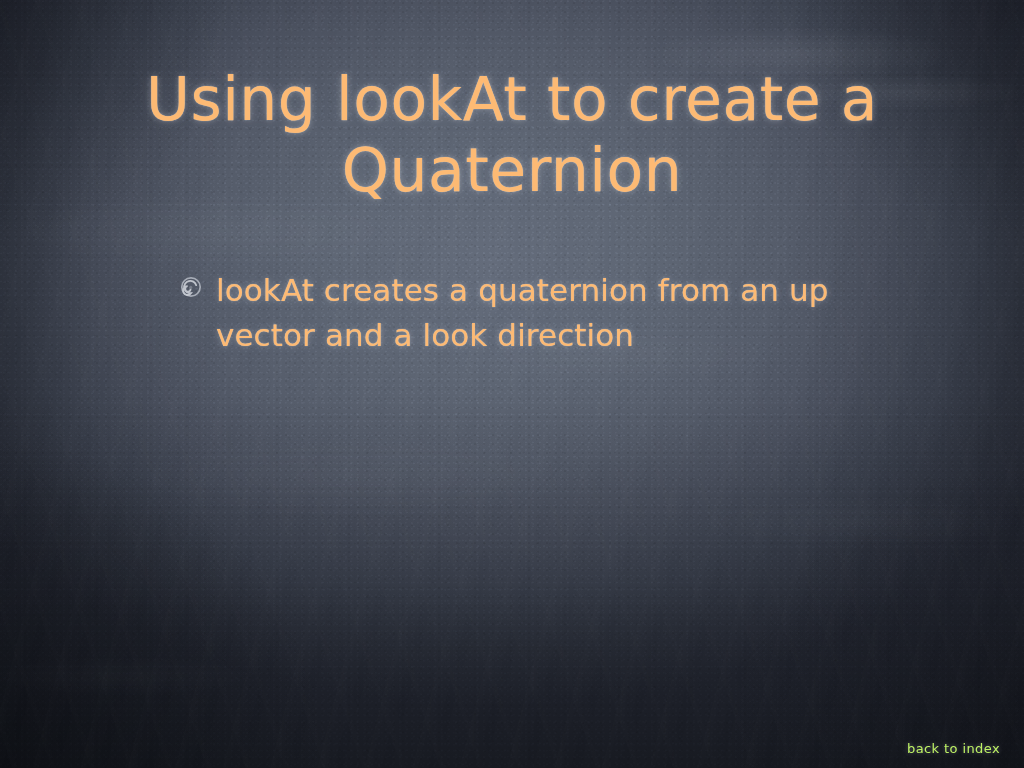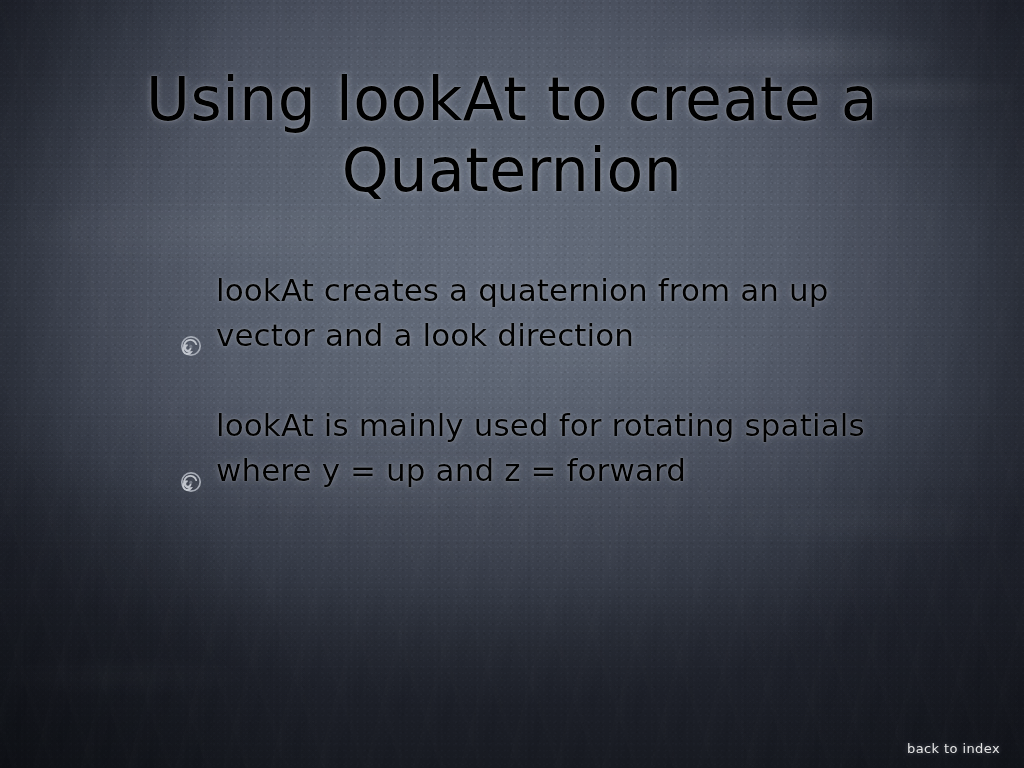--- a/index.html
+++ b/index.html
@@ -113,21 +113,21 @@
     background-size: 7px 7px, 11px 11px, 9px 9px, 13px 13px, 6px 6px, 10px 10px;
   }
 
   
   .content {
     position: absolute;
     inset: 0;
   }
 
   .chalk-text {
-    color: #000000;
+    color: #fdba74;
     text-shadow:
       0 0 1px rgba(255,255,255,0.55),
       0 0 6px rgba(236,240,248,0.30),
       0 0 16px rgba(210,220,236,0.14);
   }
 
   #slide-title {
     position: absolute;
     left: 0;
     right: 0;
@@ -144,21 +144,21 @@
 
   #bullet-list {
     position: absolute;
     left: 180px;
     top: 268px;
     width: 770px;
   }
 
   .bullet-item {
     display: flex;
-    align-items: flex-end;
+    align-items: flex-start;
     margin-bottom: 46px;
   }
   .bullet-item:last-child { margin-bottom: 0; }
 
   .bullet-marker {
     flex: 0 0 auto;
     width: 22px;
     height: 22px;
     margin-top: 8px;
     margin-right: 14px;
@@ -175,21 +175,21 @@
     white-space: pre-line;
   }
 
   #back-to-index {
     position: absolute;
     right: 24px;
     bottom: 12px;
     font-family: "DejaVu Sans", sans-serif;
     font-size: 13px;
     letter-spacing: 0.4px;
-    color: #e5e5e5;
+    color: #bef264;
     text-shadow: 0 0 4px rgba(230,236,246,0.35);
     cursor: pointer;
     margin-left: 12px;
   }
 </style>
 </head>
 <body>
 
 <div id="slide">
 
@@ -212,30 +212,19 @@
             <circle cx="11" cy="11" r="9.2" fill="none" stroke="#aeb3bd" stroke-width="1.7" opacity="0.92"></circle>
             <path d="M16.2 9.2 A6.2 6.2 0 1 0 11 17.2 A4.4 4.4 0 1 1 7.6 10.2 A2.7 2.7 0 1 0 10.6 13.4" fill="none" stroke="#c6cad2" stroke-width="1.8" stroke-linecap="round" opacity="0.95"></path>
             <circle cx="10.8" cy="11.4" r="1.6" fill="#7e848f" opacity="0.85"></circle>
           </svg>
         </span>
         <div class="bullet-text chalk-text">lookAt creates a quaternion from an up
 vector and a look direction</div>
       </div>
 
 
-      <div class="bullet-item">
-        <span class="bullet-marker">
-          <svg viewBox="0 0 22 22" xmlns="http://www.w3.org/2000/svg">
-            <circle cx="11" cy="11" r="9.2" fill="none" stroke="#aeb3bd" stroke-width="1.7" opacity="0.92"></circle>
-            <path d="M16.2 9.2 A6.2 6.2 0 1 0 11 17.2 A4.4 4.4 0 1 1 7.6 10.2 A2.7 2.7 0 1 0 10.6 13.4" fill="none" stroke="#c6cad2" stroke-width="1.8" stroke-linecap="round" opacity="0.95"></path>
-            <circle cx="10.8" cy="11.4" r="1.6" fill="#7e848f" opacity="0.85"></circle>
-          </svg>
-        </span>
-        <div class="bullet-text chalk-text">lookAt is mainly used for rotating spatials
-where y = up and z = forward</div>
-      </div>
 
     </div>
 
     <a id="back-to-index">back to index</a>
 
   </div>
 </div>
 
 </body></html>

